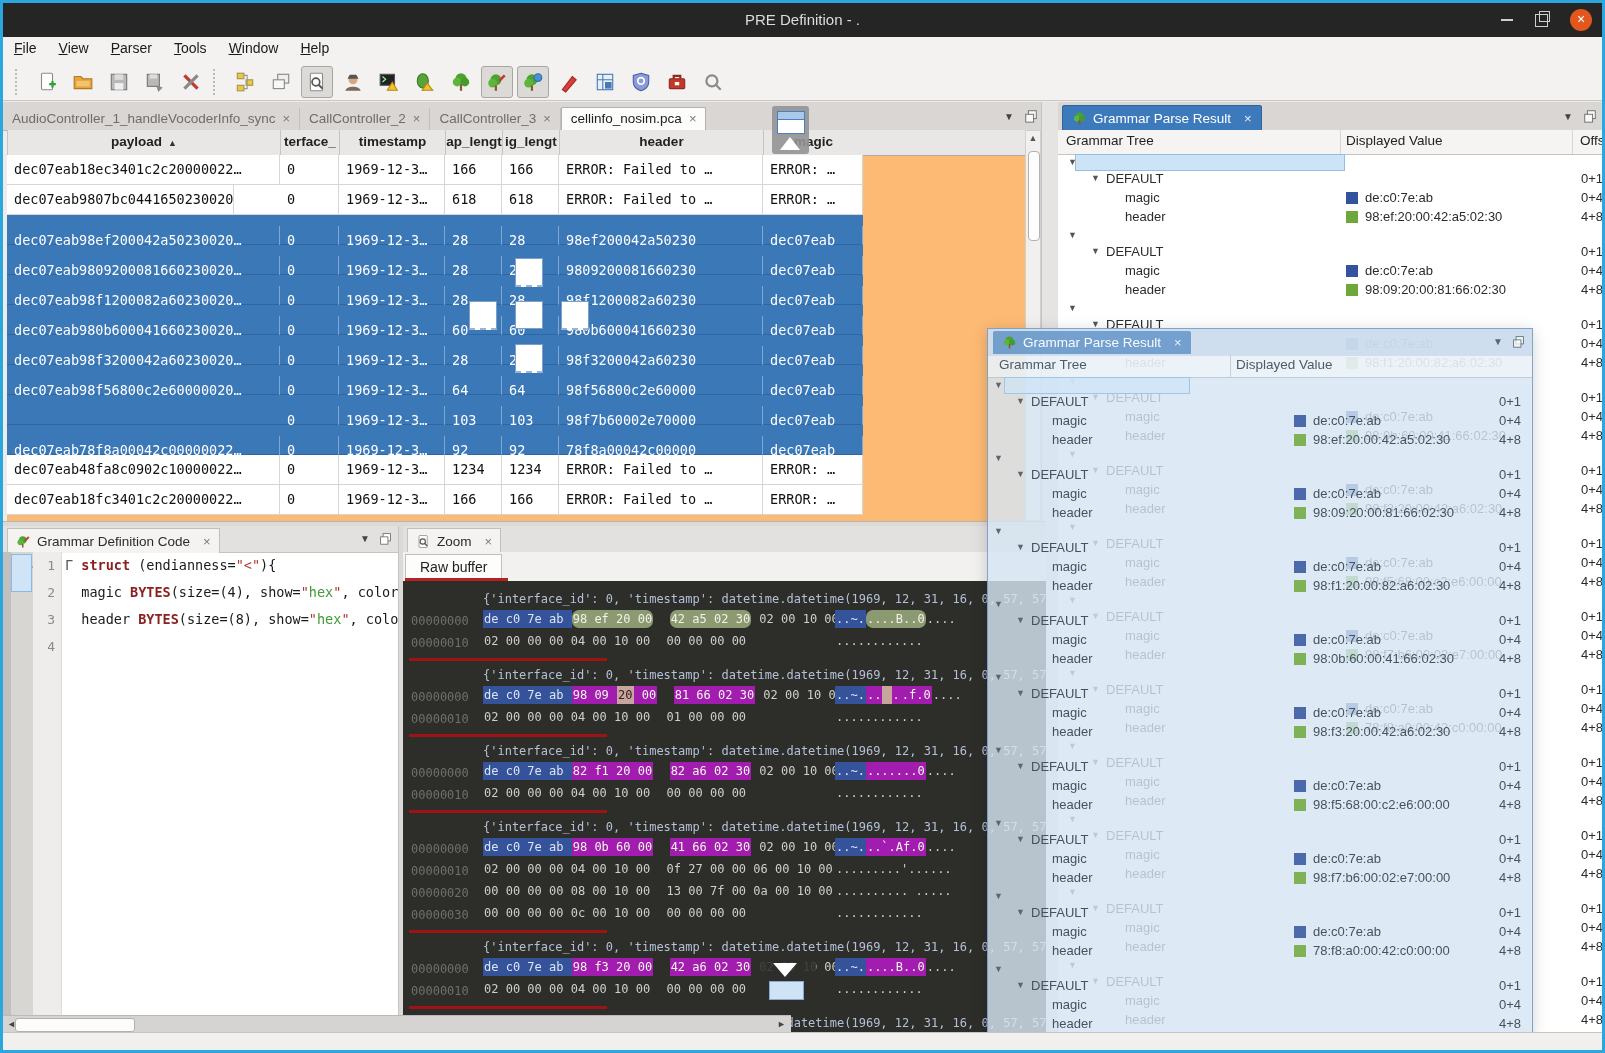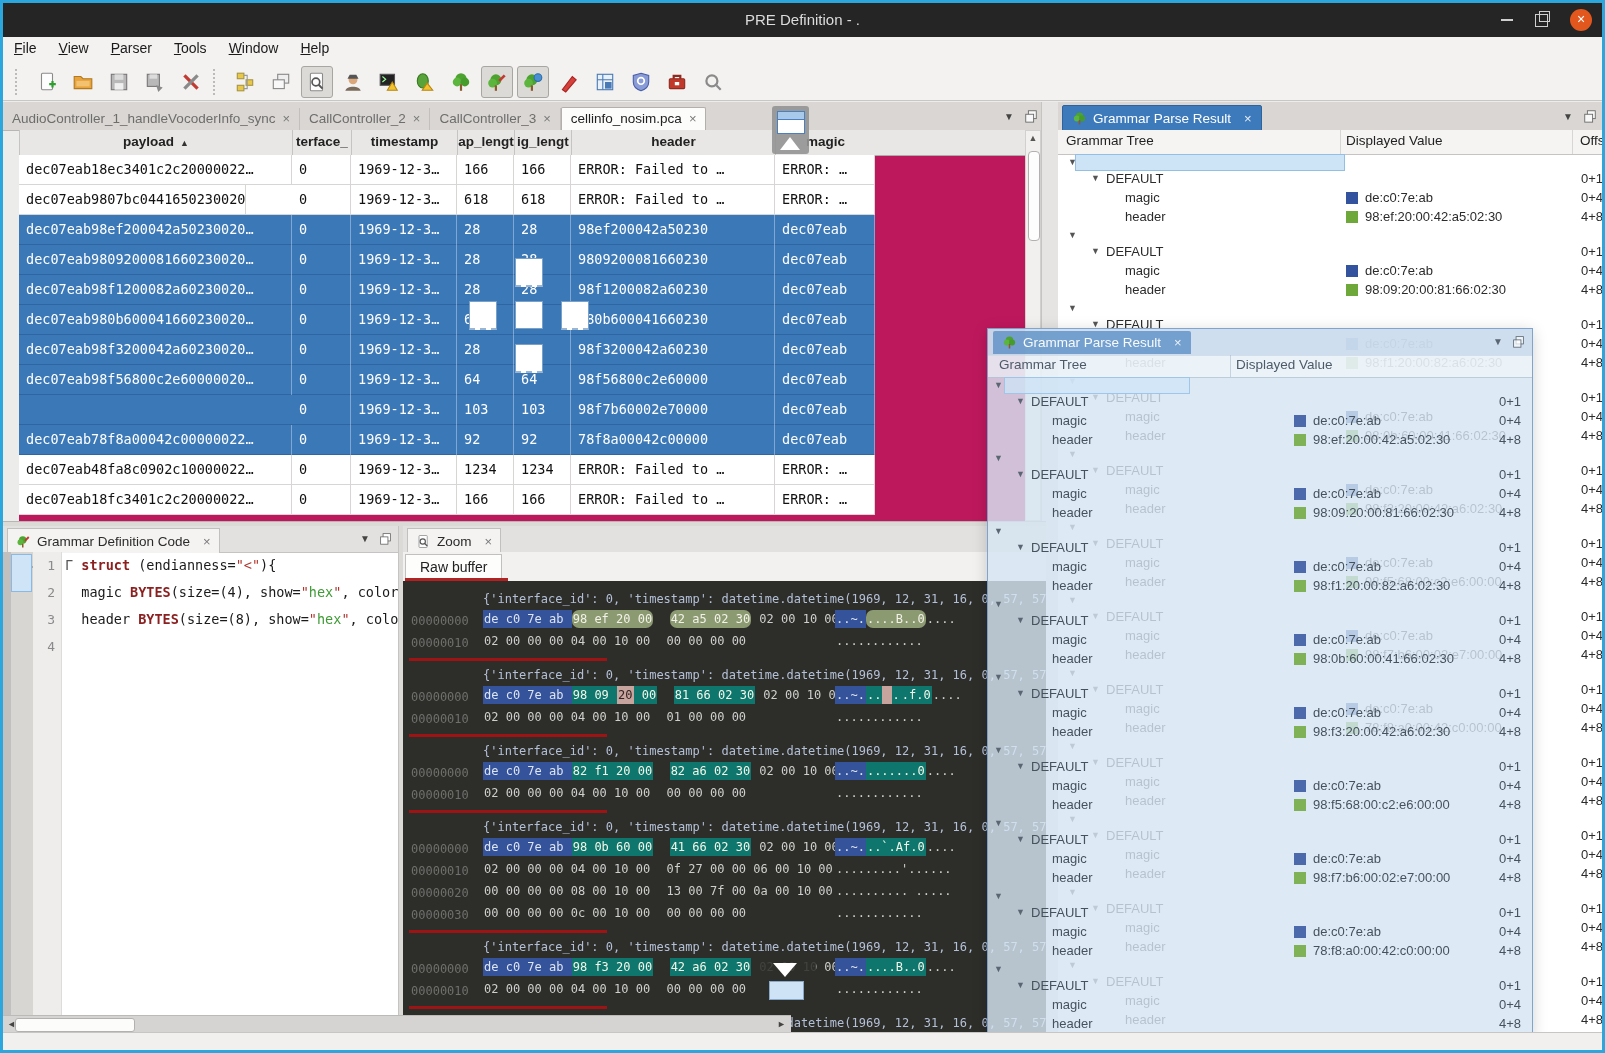--- a/index.html
+++ b/index.html
@@ -22,28 +22,28 @@
   .tsep{width:8px;height:26px;margin:0 4px;border-left:2px dotted #bdbbb9;}
   .tbtn{width:30px;height:30px;margin:0 2px;display:flex;align-items:center;justify-content:center;border:1px solid transparent;border-radius:3px;}
   .tbtn.active{background:#dcdad7;border-color:#a8a6a3;}
   
   .tabbar{left:0;top:99px;width:1043px;height:28px;background:#d9d6d3;border-bottom:1px solid #b8b5b2;}
   .mtab{display:inline-block;height:22px;margin-top:5px;padding:0 9px;font-size:13.5px;color:#6e6d6c;line-height:22px;border-right:1px solid #c2bfbc;}
   .mtab.active{background:#fcfcfb;color:#222;border:1px solid #b2afac;border-bottom:none;border-radius:2px 2px 0 0;}
   .tclose{color:#7a7a7a;margin-left:7px;font-size:13px;}
   .tcorner{position:absolute;right:8px;top:7px;color:#444;font-size:10px;display:flex;gap:10px;align-items:center;}
   
-  .tablewrap{left:16px;top:127px;width:1036px;height:391px;background:#be185d;padding-left:7px;}
+  .tablewrap{left:4px;top:127px;width:1036px;height:391px;background:#fdba74;padding-left:7px;}
   .thead{position:absolute;left:0;top:0;right:0;height:25px;background:#e9e7e5;border-bottom:1px solid #aeacaa;}
   .th{position:absolute;top:0;height:25px;box-sizing:border-box;border-left:1px solid #c6c4c2;font-size:13.5px;font-weight:bold;color:#222;text-align:center;line-height:24px;overflow:hidden;white-space:nowrap;}
   .sortmark{font-size:9px;color:#333;margin-left:6px;}
   .trow-t{position:absolute;left:0;width:856px;height:30px;box-sizing:border-box;border-bottom:1px solid #d8d6d4;background:#fff;}
   .trow-t.sel{background:#3b78b8;border-bottom:1px solid #2f66a2;}
   .td{position:absolute;top:0;height:30px;line-height:29px;box-sizing:border-box;border-right:1px solid #d8d6d4;padding-left:7px;font-family:"DejaVu Sans Mono",monospace;font-size:13.5px;color:#111;overflow:hidden;white-space:nowrap;}
-  .sel .td{color:#fff;border-right:1px solid rgba(255,255,255,.35);}
+  .sel .td{color:#fff;border-right:1px solid rgba(255,255,255,.35);margin-top:11px;}
   
   .vscroll{left:1022px;top:127px;width:16px;height:391px;background:#f1f0ef;border:1px solid #d2d0ce;box-sizing:border-box;}
   .varrow{display:block;text-align:center;font-size:9px;color:#555;height:14px;line-height:14px;}
   .vthumb{position:absolute;left:2px;top:20px;width:10px;height:88px;background:#fdfdfd;border:1px solid #b3b1af;border-radius:4px;}
   .splitv{left:1038px;top:99px;width:17px;height:932px;background:#e6e4e2;border-left:1px solid #c6c4c2;border-right:1px solid #b5b3b1;}
   
   .dock{left:1055px;top:99px;width:547px;height:932px;background:#fff;}
   .dtabbar{position:absolute;left:0;top:0;right:0;height:28px;background:#d9d6d3;border-bottom:1px solid #b8b5b2;}
   .dtab{position:absolute;left:4px;top:3px;height:24px;background:#3d7abc;border:1px solid #2f639c;border-radius:2px 2px 0 0;color:#fff;font-size:13.5px;line-height:23px;padding:0 9px;display:flex;align-items:center;gap:6px;}
   .dtab .tclose{color:#e8eef6;}
@@ -86,21 +86,21 @@
   .rawtab{position:absolute;left:2px;top:2px;height:24px;background:#fdfdfc;border:1px solid #c2c0be;border-bottom:none;padding:0 14px;line-height:24px;font-size:14px;color:#222;}
   .redline{position:absolute;left:2px;top:26px;width:103px;height:3px;background:#b32222;}
   .hexbody{position:absolute;left:0;top:55px;right:0;bottom:0;background:#2d2d2a;overflow:hidden;padding-top:8px;}
   .hxl{position:relative;height:22px;font-family:"DejaVu Sans Mono",monospace;font-size:12px;}
   .hoff{position:absolute;left:8px;top:3px;color:#6f6f6d;}
   .hbts{position:absolute;left:80px;top:1px;white-space:pre;}
   .hasc{position:absolute;left:432px;top:1px;white-space:pre;}
   .hhdr{position:absolute;left:80px;top:3px;color:#b4c0d6;white-space:pre;}
   .hbts span,.hasc span{padding:2px 1px;}
   .hx-m{background:#35539b;color:#dde4f2;}
-  .hx-h{background:#0f766e;color:#f2f7e8;text-align:right;}
+  .hx-h{background:#a21caf;color:#f2f7e8;text-align:right;}
   .hx-hs{background:#8c9a72;color:#f2f2e8;border-radius:7px;}
   .hx-p{background:#c7a49e;color:#322;}
   .hx-n{color:#cfcfcd;}
   .hsep{height:3px;background:#9e1414;width:198px;margin:3px 0 4px 6px;}
   
   .bscroll{left:0;top:1012px;width:788px;height:17px;background:#d6d4d2;border-top:1px solid #bcbab8;}
   .bthumb{position:absolute;left:12px;top:2px;width:118px;height:12px;background:#fcfcfb;border:1px solid #b3b1af;border-radius:3px;}
   .barrow{position:absolute;top:3px;font-size:9px;color:#444;}
   .statusbar{left:0;top:1029px;right:0;height:18px;background:#f1f0ef;border-top:1px solid #c8c6c4;font-size:14.5px;color:#111;line-height:18px;padding-left:9px;white-space:pre;}
   .dcross .inner{position:absolute;left:7px;top:6px;width:26px;height:26px;background:#fff;border:1px solid #7aa0c8;}

